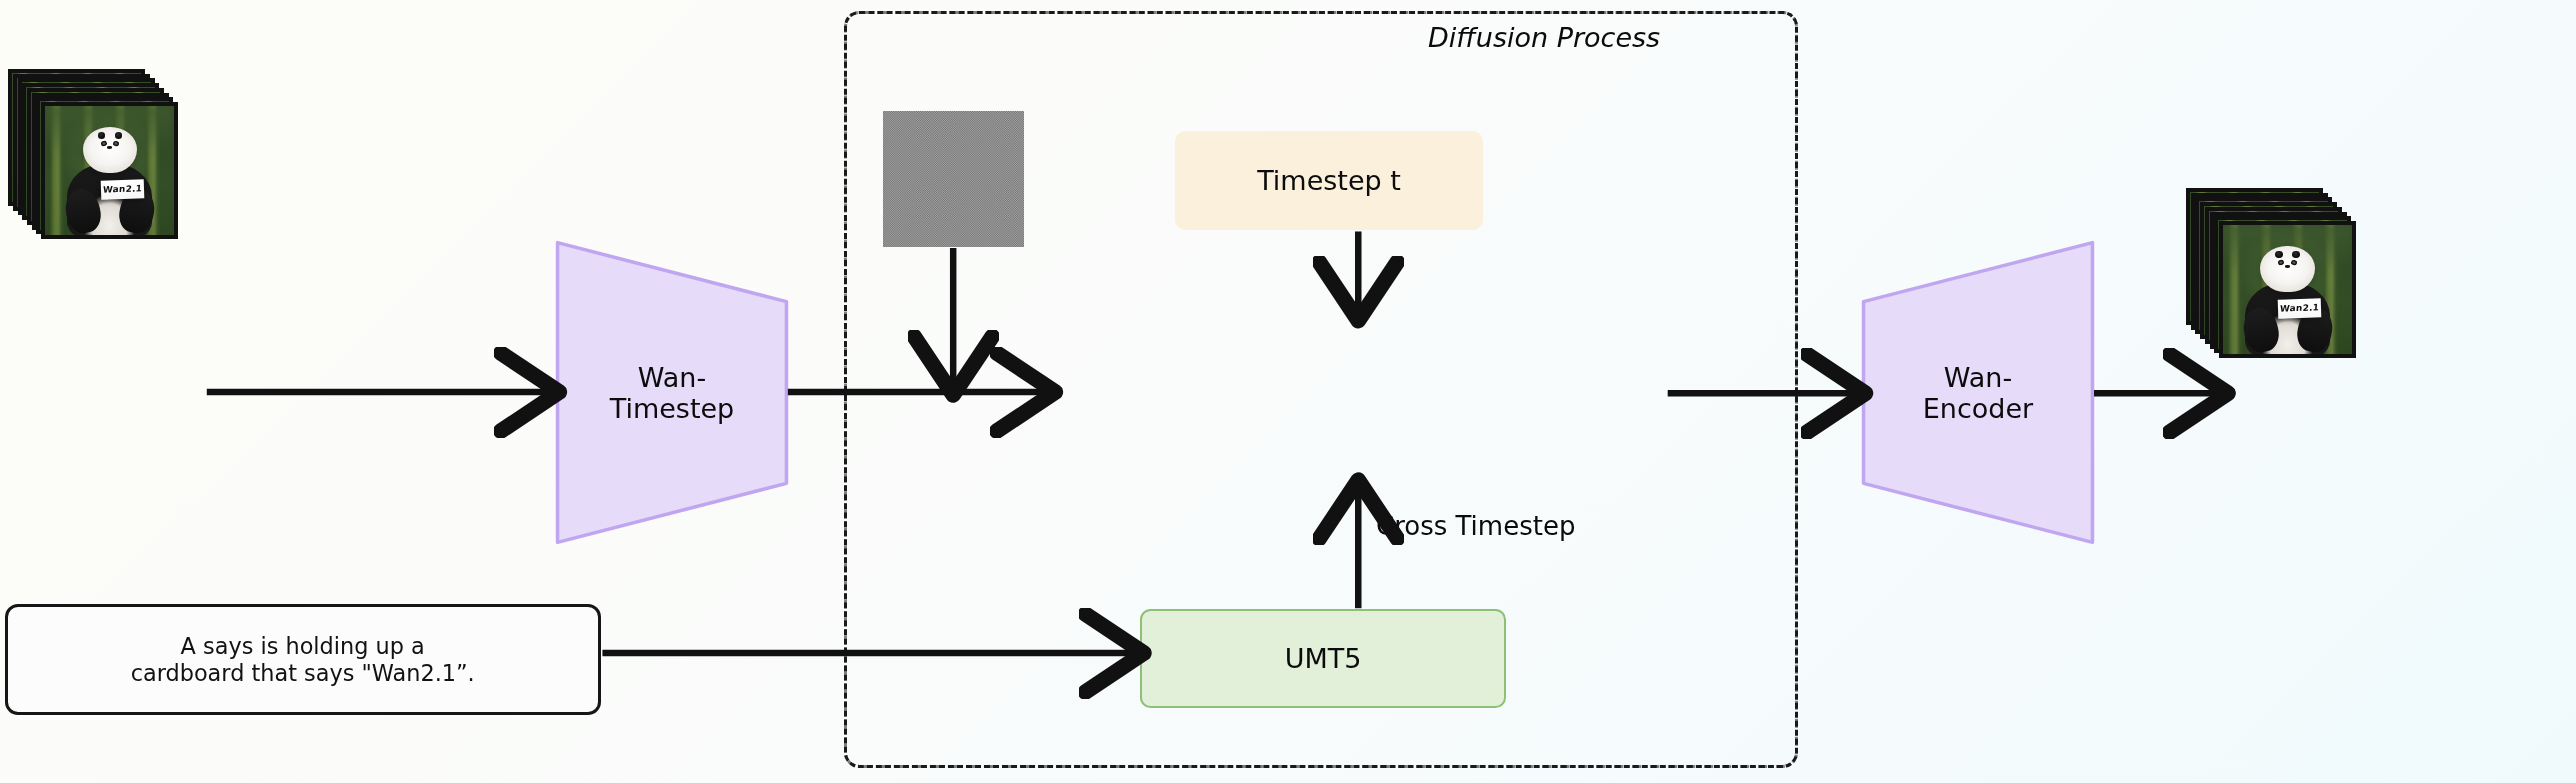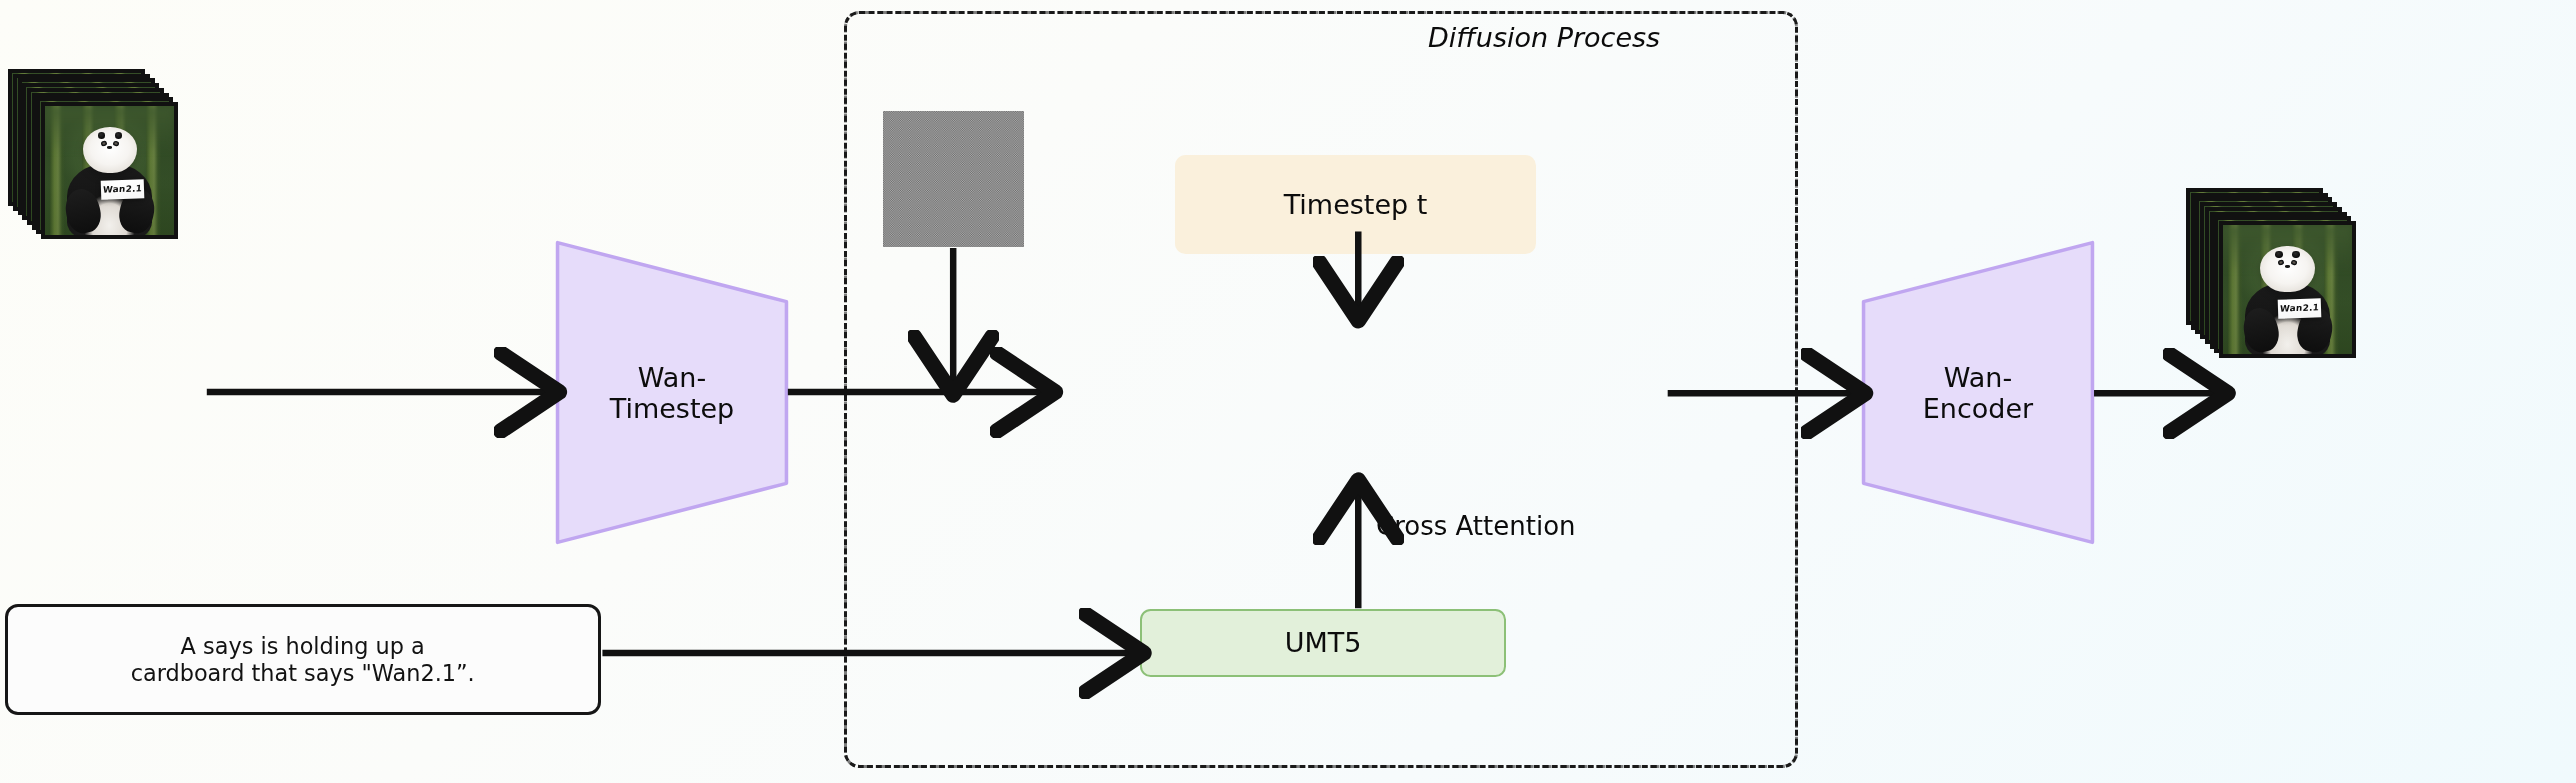--- a/index.html
+++ b/index.html
@@ -288,30 +288,30 @@
       <div>Wan-</div>
       <div>Timestep</div>
     </div>
   </div>
 
   <div id="diffusion-box" style="left:844px; top:10.6px; width:954px; height:757px;"></div>
   <div id="diffusion-label" style="left:1428px; top:22.4px;">Diffusion Process</div>
 
   <div id="noise-patch" style="left:883px; top:111px; width:141px; height:136px;"></div>
 
-  <div class="node-box" id="timestep-box" style="left:1175px; top:131px; width:361px; height:99px;margin-top:24px;">
+  <div class="node-box" id="timestep-box" style="left:1175px; top:131px; width:308px; height:99px;">
     <span>Timestep t</span>
   </div>
 
 
-  <div class="node-box" id="umt5-box" style="left:1140px; top:609px; width:366px; height:68px;">
+  <div class="node-box" id="umt5-box" style="left:1140px; top:609px; width:366px; height:99px;">
     <span>UMT5</span>
   </div>
 
-  <div class="free-label" style="left:1376px; top:511px;">Cross Attention</div>
+  <div class="free-label" style="left:1376px; top:511px;">Cross Timestep</div>
 
   <div class="node-box" id="prompt-box" style="left:4.7px; top:604px; width:596px; height:111px; flex-direction:column;">
     <div>A says is holding up a</div>
     <div>cardboard that says "Wan2.1”.</div>
   </div>
 
   <div class="trapezoid" style="left:1860px; top:239px; width:236px; height:307px;">
     <svg width="236" height="307" viewBox="0 0 400 520">
       <polygon points="6,106 394,6 394,514 6,414" fill="#e6dcfa" stroke="#c0a6f0" stroke-width="6" stroke-linejoin="round"></polygon>
     </svg>

